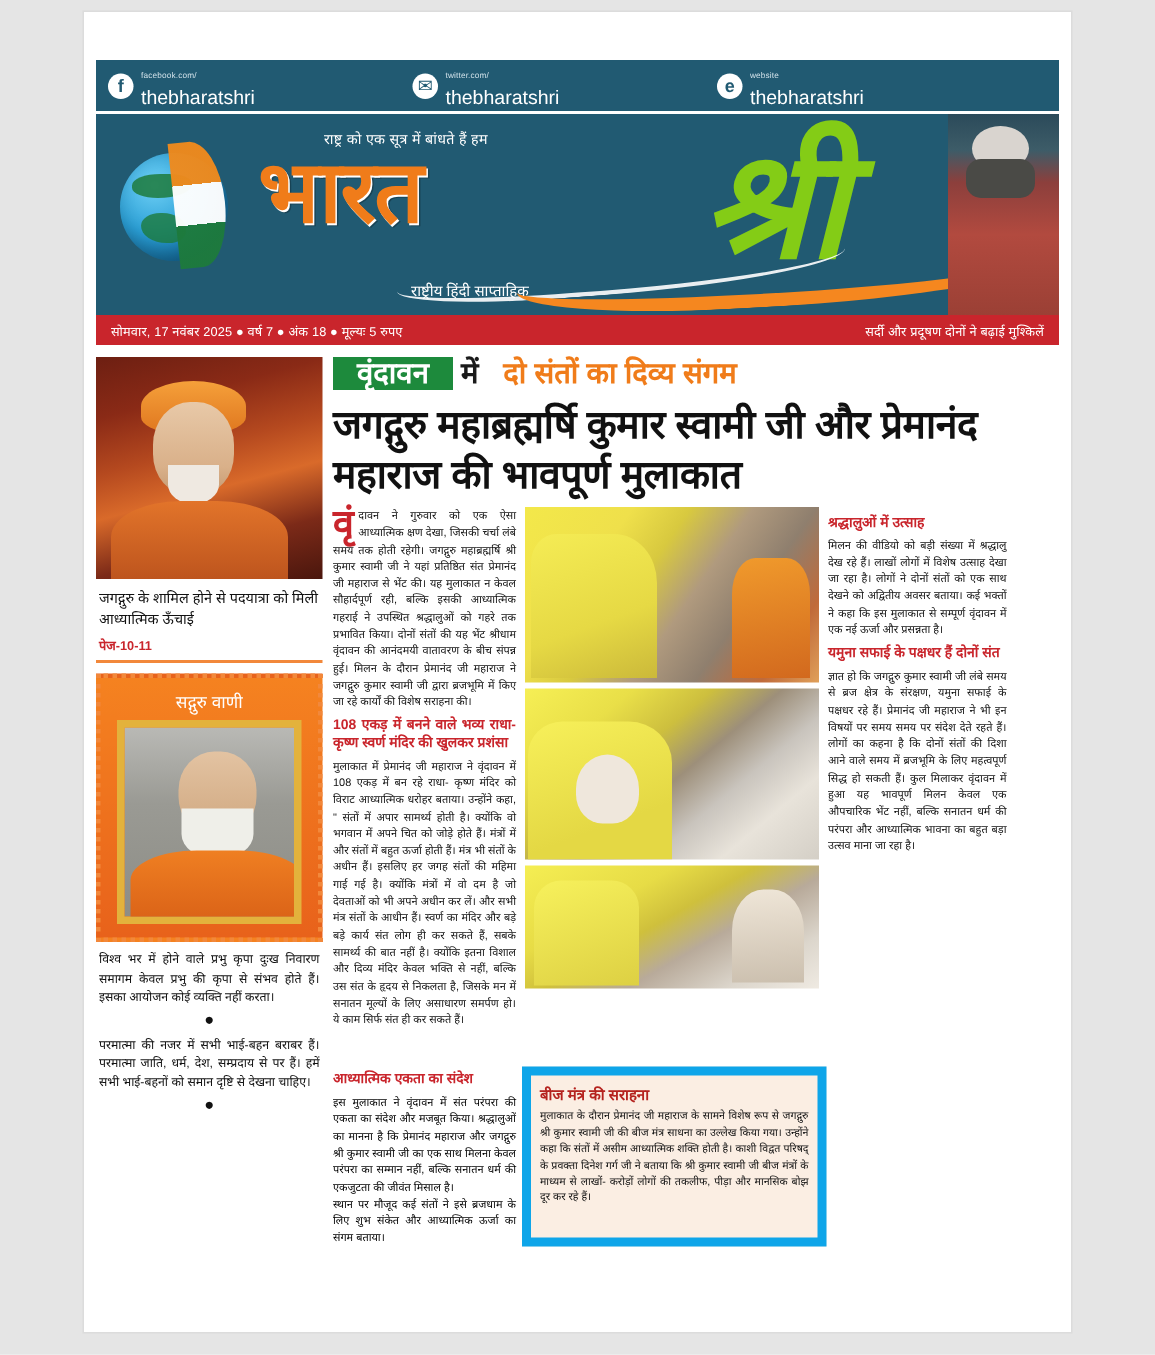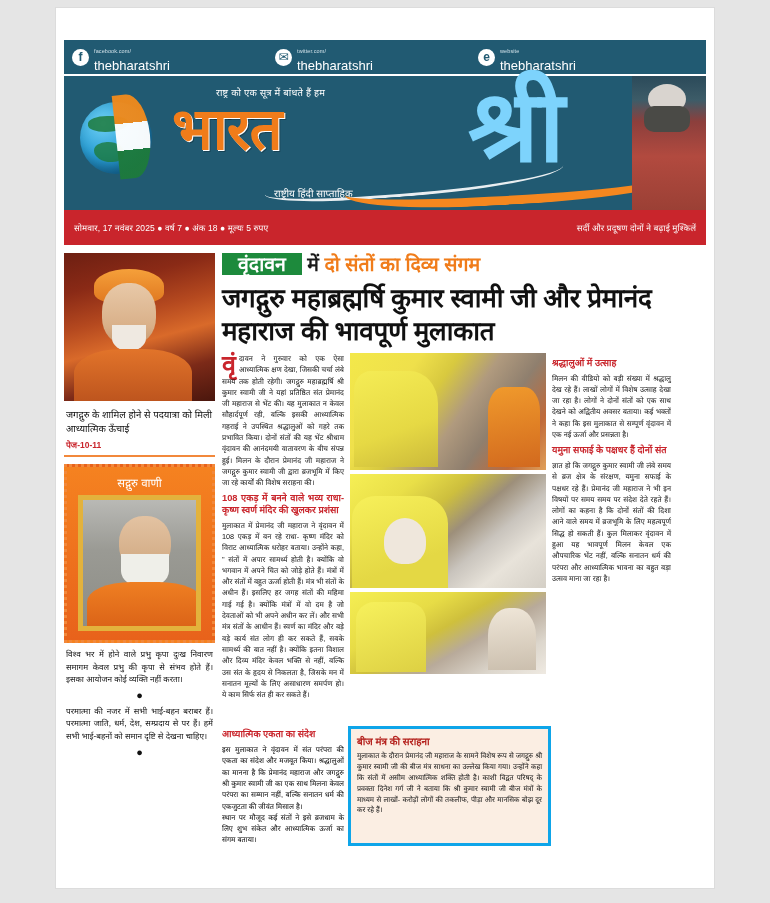--- a/index.html
+++ b/index.html
@@ -83,25 +83,26 @@
   .mast-title {
     position: absolute; left: 108px; top: 24px;
     font-size: 58px; line-height: 1;
     font-weight: bold;
     color: #f07c1a;
     text-shadow: 1px 1px 0 #fff, 2px 2px 0 rgba(0,0,0,.25);
     letter-spacing: -1px;
     white-space: nowrap;
   }
   .mast-shri {
-    position: absolute; left: 404px; top: 0;
+    position: absolute; left: 404px; top: 11px;
     font-size: 100px; line-height: 1;
     font-weight: bold;
-    color: #7dd3fc;
+    color: #84cc16;
     letter-spacing: -2px;
+    font-style: italic;
   }
   .mast-photo {
     position: absolute; right: 0; top: 0; width: 74px; height: 134px;
     background:
       linear-gradient(180deg, #2b4a5a 0%, #3d5c68 18%, #8c3f3c 34%, #b24a3f 60%, #9b4035 100%);
     overflow: hidden;
   }
   .mast-photo::before {
     content:""; position:absolute; left:16px; top:8px; width:38px; height:30px;
     border-radius:50%; background:#d9d4cf;
@@ -126,21 +127,21 @@
     opacity:.9;
   }
   .subtitle-hi {
     position: absolute; left: 210px; bottom: 10px;
     font-size: 10px; color: #ffffff;
   }
 
   
   .datebar {
     margin: 0 8px;
-    height: 35px;
+    height: 20px;
     background: #c9252c;
     display: flex; align-items: center; justify-content: space-between;
     padding: 0 10px;
     color: #fff;
   }
   .date-left, .date-right { font-size: 8.5px; letter-spacing: .1px; white-space: nowrap; }
 
   
   .content {
     display: flex;
@@ -220,21 +221,21 @@
   .dot-sep { text-align: center; font-size: 11px; line-height: 1; margin: 3px 0 5px 0; color:#111; }
 
   
   .col-main { flex: 1 1 auto; min-width: 0; }
   .kicker {
     font-size: 19.5px; font-weight: bold; line-height: 1.15;
     white-space: nowrap;
   }
   .kick-green { color: #ffffff; background: #1d8a3c; padding: 0 16px; }
   .kick-dark { color: #1a1a1a; }
-  .kick-orange { color: #f07c1a; }
+  .kick-orange { color: #f07c1a; margin-left: 11px; }
   .headline {
     font-size: 26px; font-weight: bold; line-height: 1.26;
     color: #111; margin-top: 7px; letter-spacing: -.2px;
   }
   .byline {
     font-size: 8px; color: #c9252c; margin-top: 5px; padding-bottom: 3px;
     border-bottom: 1px solid #d0d0d0; display: flex; align-items: center; gap: 3px;
   }
   .byline-dot {
     width: 8px; height: 8px; border-radius: 50%;
@@ -278,21 +279,21 @@
   .ph3::after { content:""; position:absolute; right:10px; top:16px; width:48px; height:62px;
       background: linear-gradient(175deg,#efe6d8 0%, #cbbfae 100%); border-radius:44% 44% 0 0; }
   .mcol-3 { width: 119px; flex: 0 0 119px; }
 
   
   .lower { display: flex; gap: 4px; margin-top: 20px; }
   .lower-left { width: 122px; flex: 0 0 122px; font-size: 7.3px; line-height: 1.55; text-align: justify; }
   .beej-box {
     width: 203px; flex: 0 0 203px;
     background: #fbeee3;
-    border: 3px solid #0ea5e9;
+    border: 6px solid #0ea5e9;
     padding: 5px 6px 7px 6px;
     margin-top: 2px;
   }
   .beej-title {
     font-size: 10px; font-weight: bold; color: #b5231f; margin-bottom: 3px;
   }
   .beej-body { font-size: 7.1px; line-height: 1.52; color: #111; text-align: justify; }
   .lower-right { flex: 1 1 auto; min-width: 0; font-size: 7.3px; line-height: 1.55; text-align: justify; }
 </style>
 </head>

